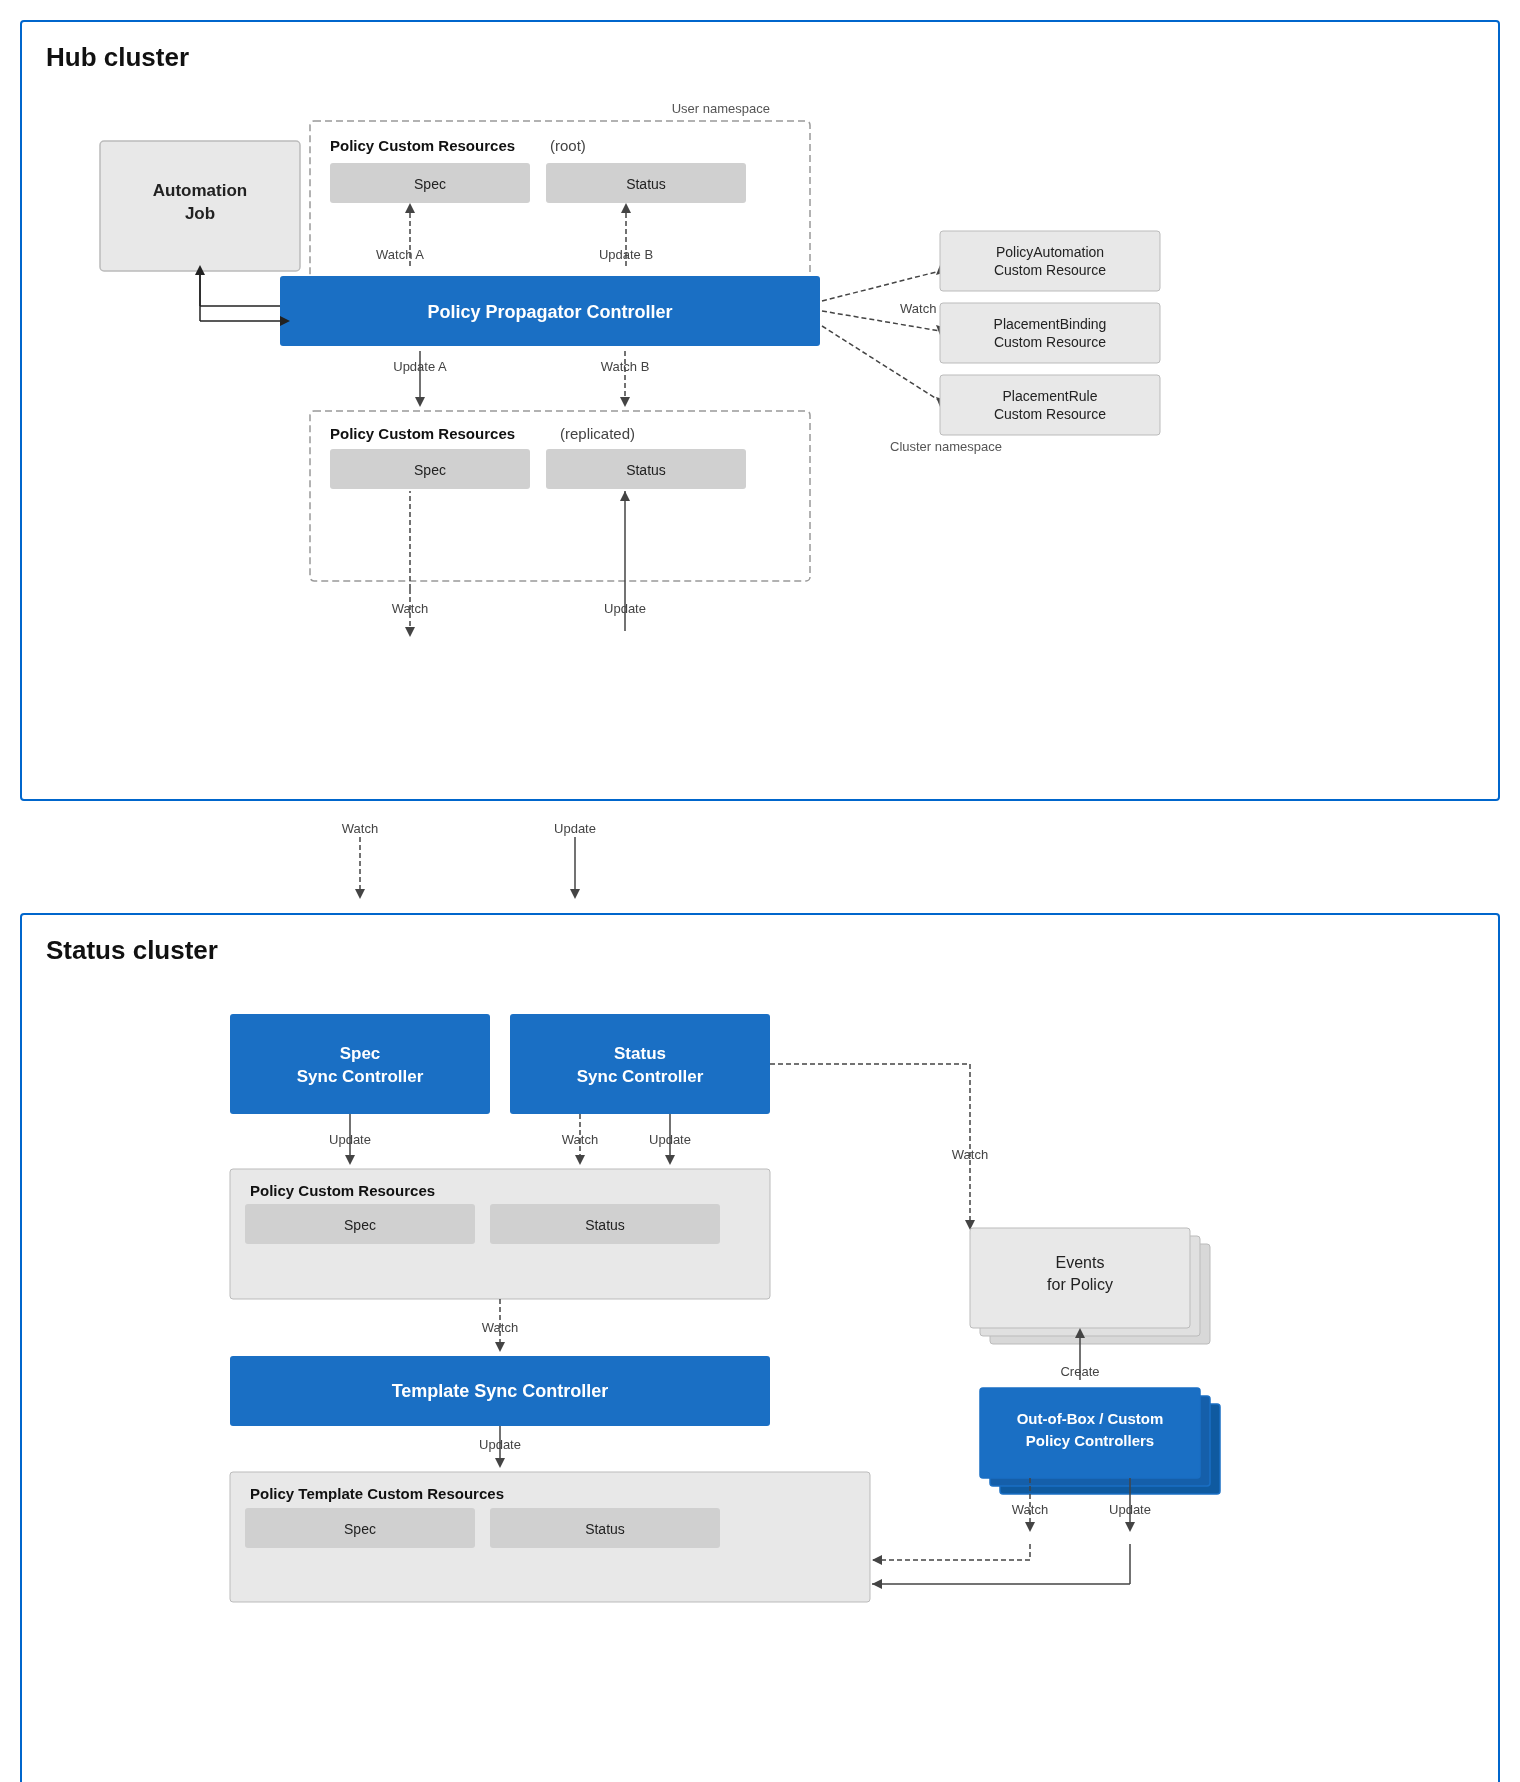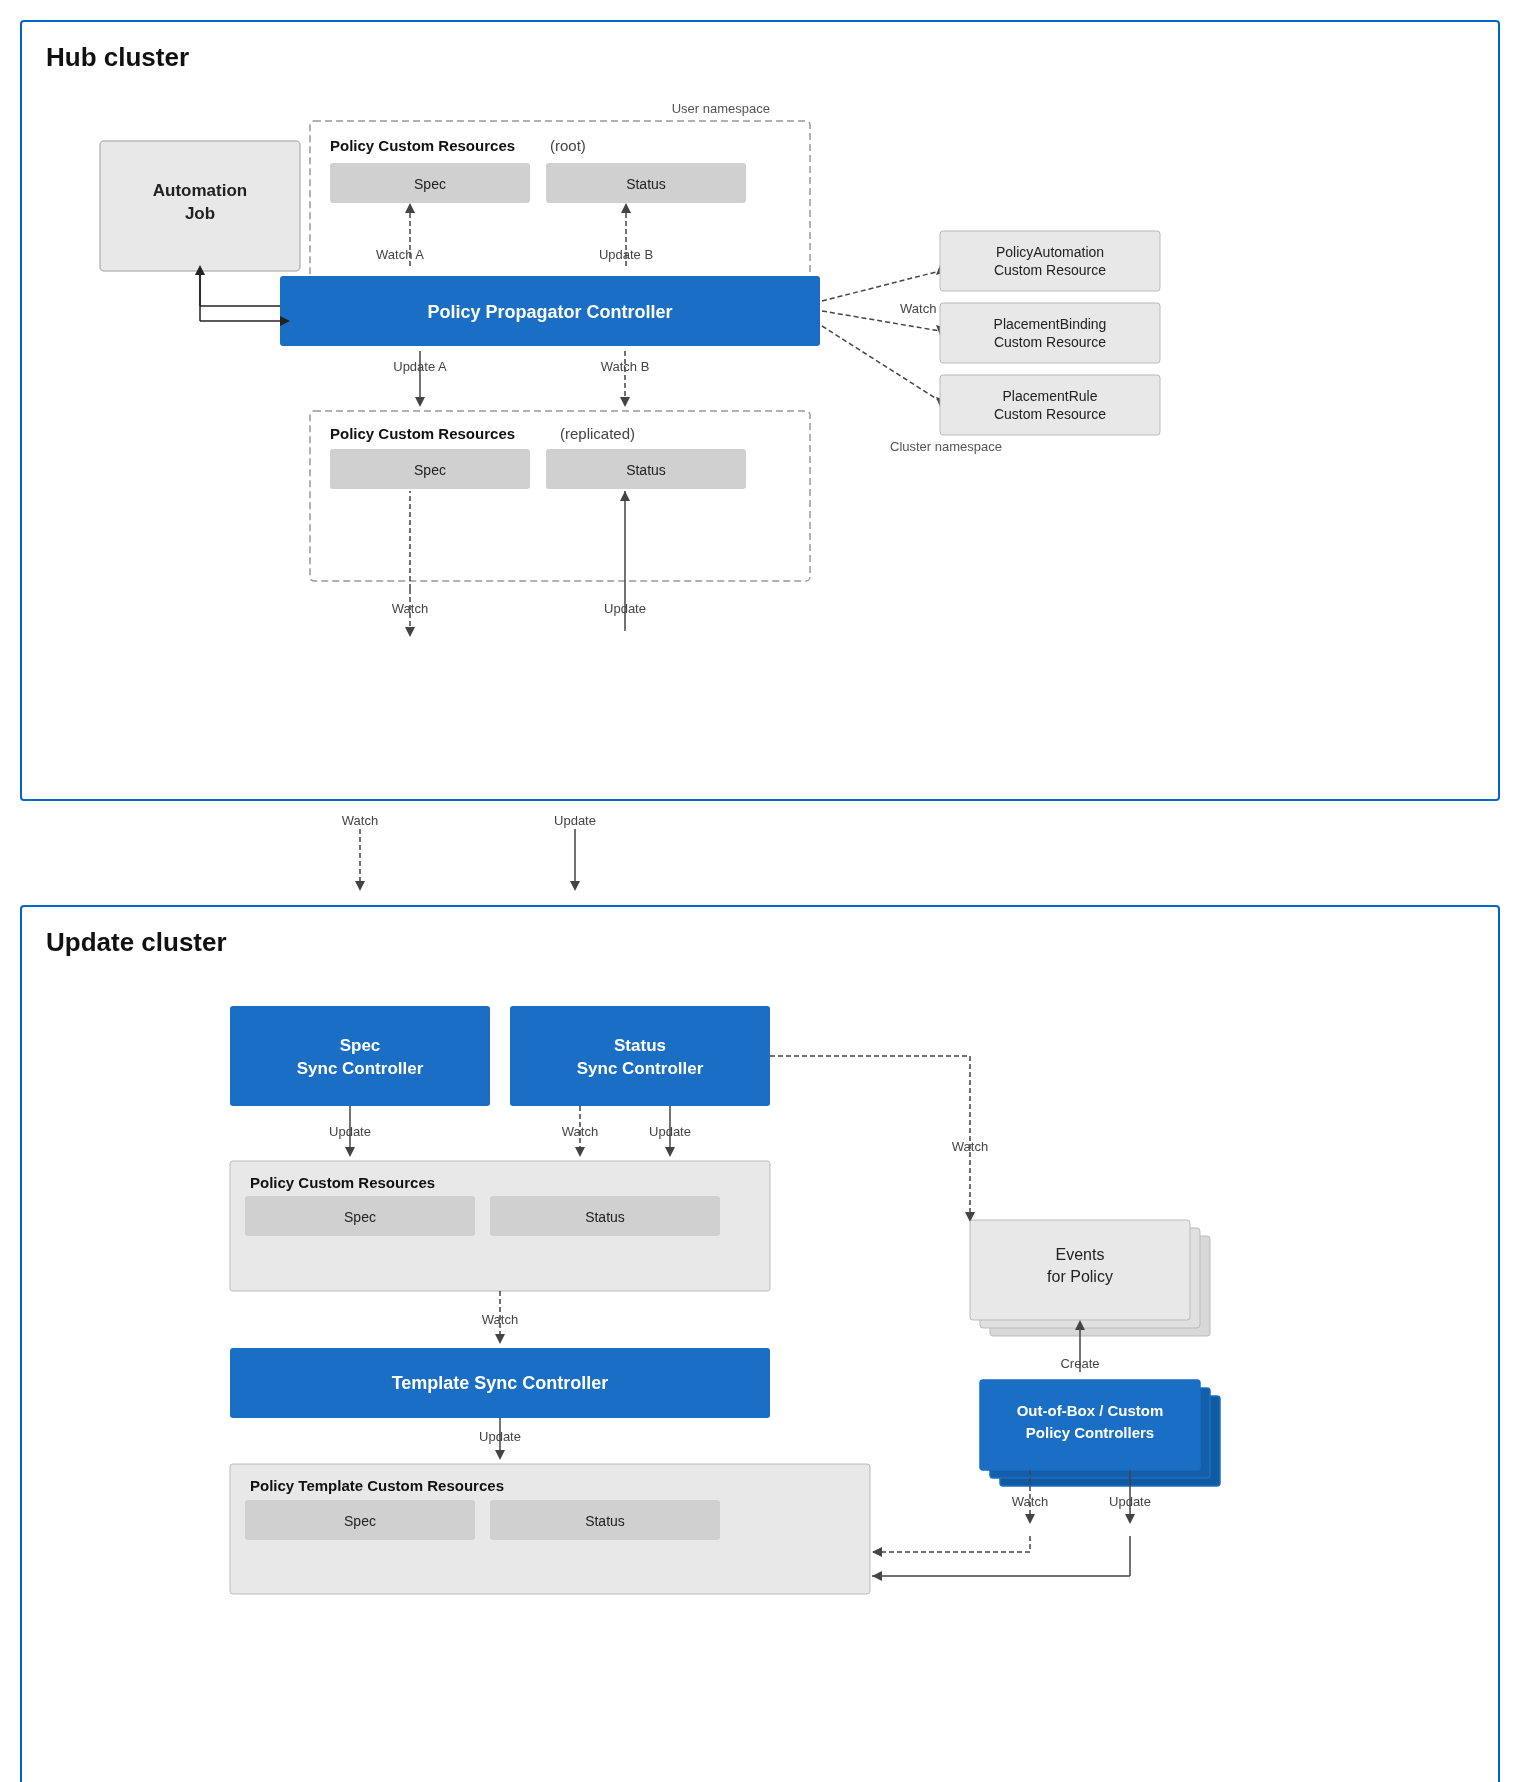--- a/index.html
+++ b/index.html
@@ -13,21 +13,21 @@
     .outer-wrapper {
       width: 1480px;
       margin: 0 auto;
     }
 
     
     .hub-cluster {
       border: 2.5px solid #0066cc;
       border-radius: 4px;
       padding: 20px 24px 24px 24px;
-      margin-bottom: 4px;
+      margin-bottom: 12px;
       position: relative;
       background: #fff;
     }
     .cluster-title {
       font-size: 26px;
       font-weight: bold;
       margin-bottom: 18px;
       color: #111;
     }
 
@@ -162,21 +162,21 @@
       <line x1="340" y1="24" x2="340" y2="80" stroke="#444" stroke-width="1.5" stroke-dasharray="5,3"></line>
       <polygon points="340,86 335,76 345,76" fill="#444"></polygon>
 
       <text x="555" y="20" text-anchor="middle" font-size="13" fill="#444">Update</text>
       <line x1="555" y1="24" x2="555" y2="80" stroke="#444" stroke-width="1.5"></line>
       <polygon points="555,86 550,76 560,76" fill="#444"></polygon>
     </svg>
   </div>
 
   <div class="managed-cluster">
-    <div class="cluster-title">Update cluster</div>
+    <div class="cluster-title">Status cluster</div>
 
     <svg class="diagram-svg" viewBox="0 0 1380 820" height="820">
 
       <rect x="160" y="30" width="260" height="100" rx="3" fill="#1a6fc4"></rect>
       <text x="290" y="75" text-anchor="middle" font-size="17" font-weight="bold" fill="#fff">Spec</text>
       <text x="290" y="98" text-anchor="middle" font-size="17" font-weight="bold" fill="#fff">Sync Controller</text>
 
       <rect x="440" y="30" width="260" height="100" rx="3" fill="#1a6fc4"></rect>
       <text x="570" y="75" text-anchor="middle" font-size="17" font-weight="bold" fill="#fff">Status</text>
       <text x="570" y="98" text-anchor="middle" font-size="17" font-weight="bold" fill="#fff">Sync Controller</text>

